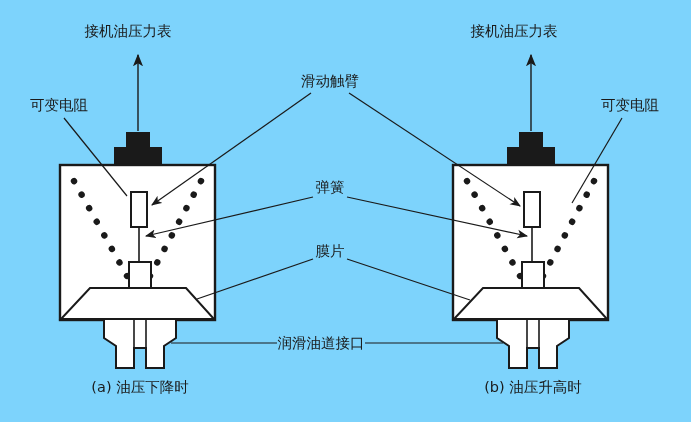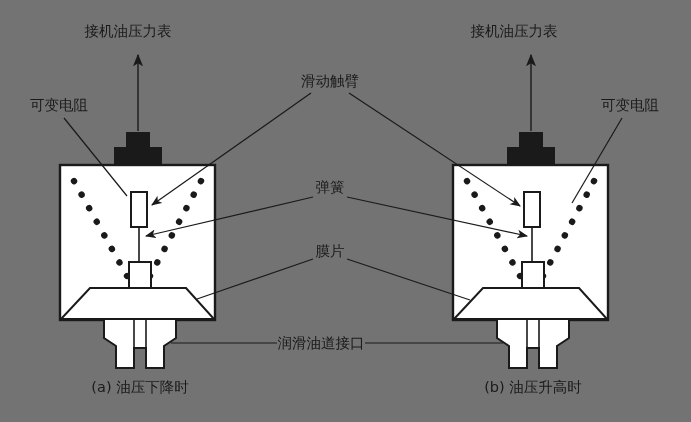--- a/index.html
+++ b/index.html
@@ -4,21 +4,21 @@
 <style>
   html, body {
     margin: 0;
     padding: 0;
     background: #ffffff;
   }
   .figure-wrap {
     position: relative;
     width: 691px;
     height: 422px;
-    background: #737373;
+    background: #7dd3fc;
     overflow: hidden;
     font-family: "DejaVu Sans", sans-serif;
   }
   svg { display: block; }
   .lbl {
     font-family: "DejaVu Sans", "Liberation Sans", sans-serif;
     font-size: 14.5px;
     fill: #1a1a1a;
   }
   .caption {

